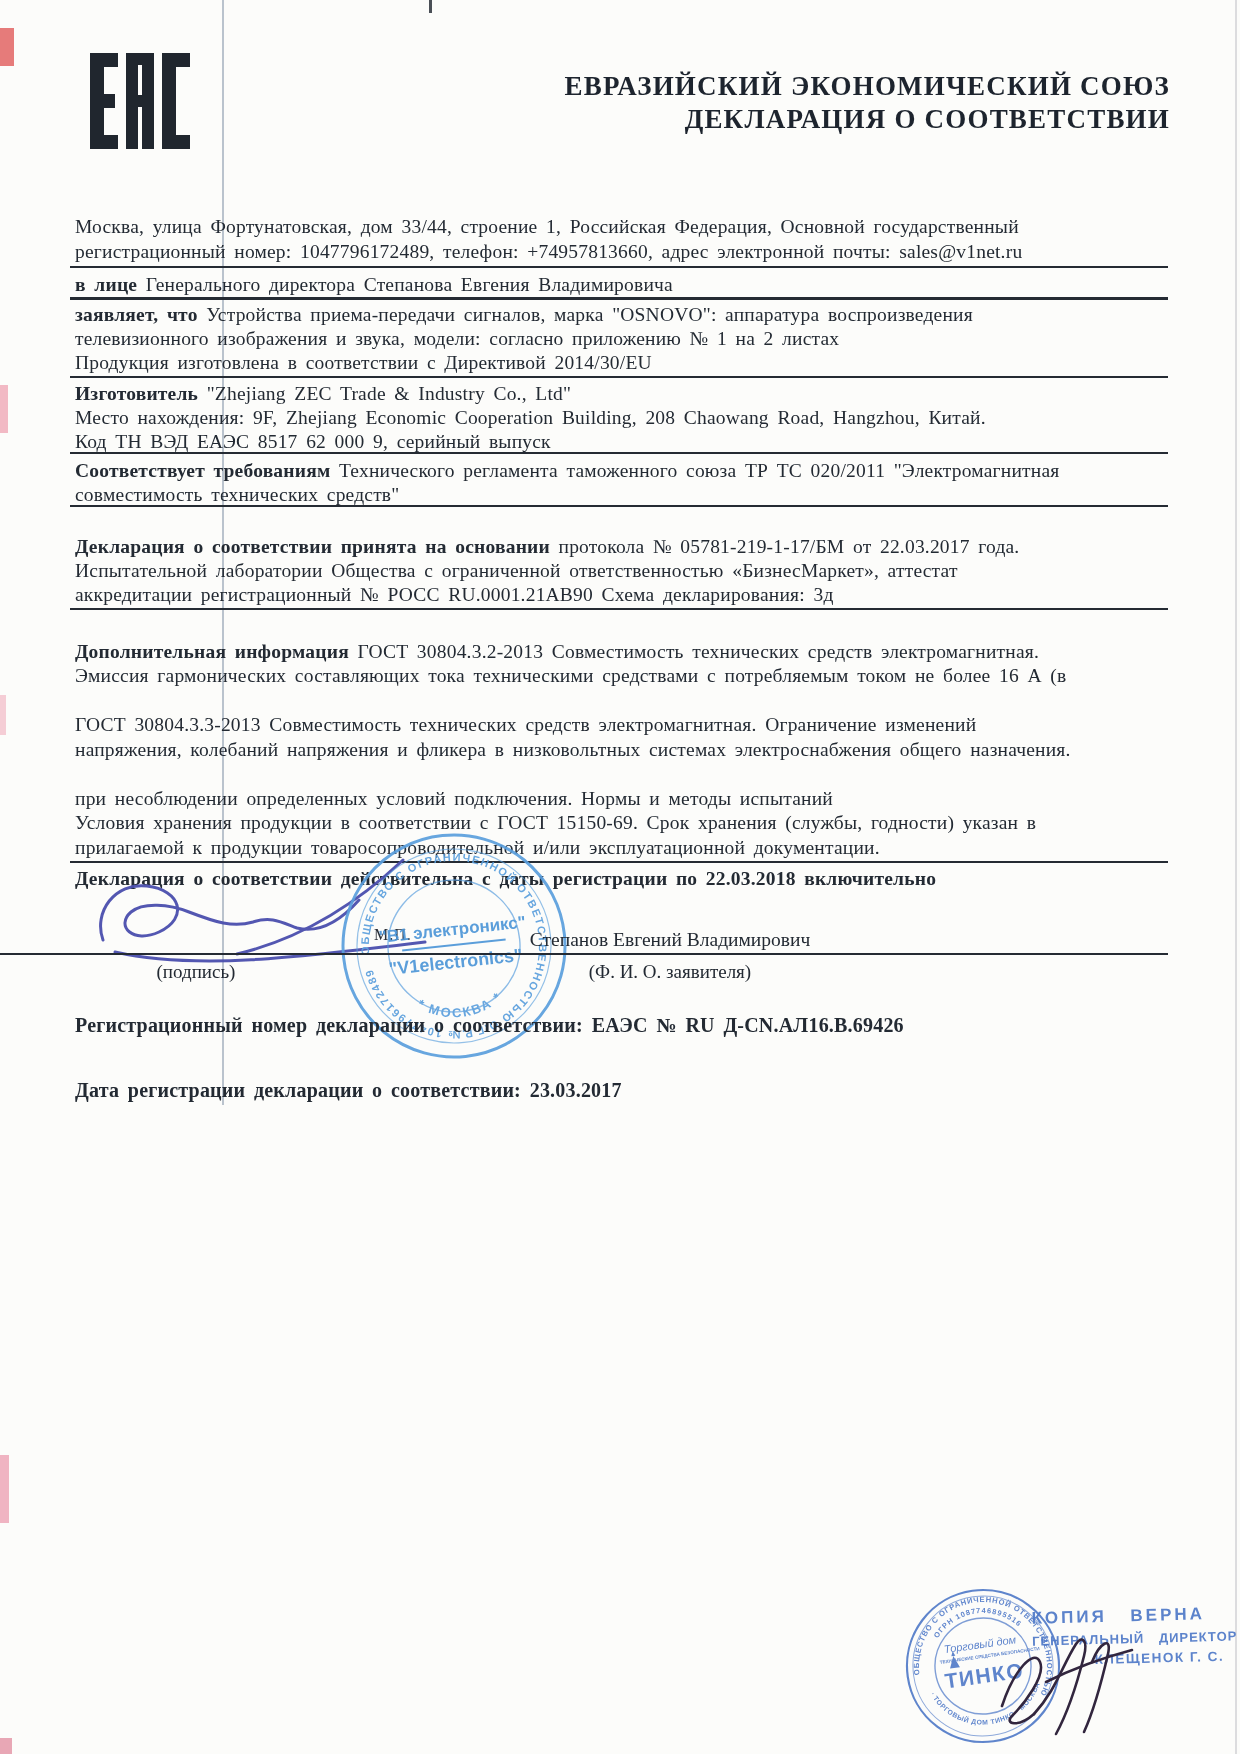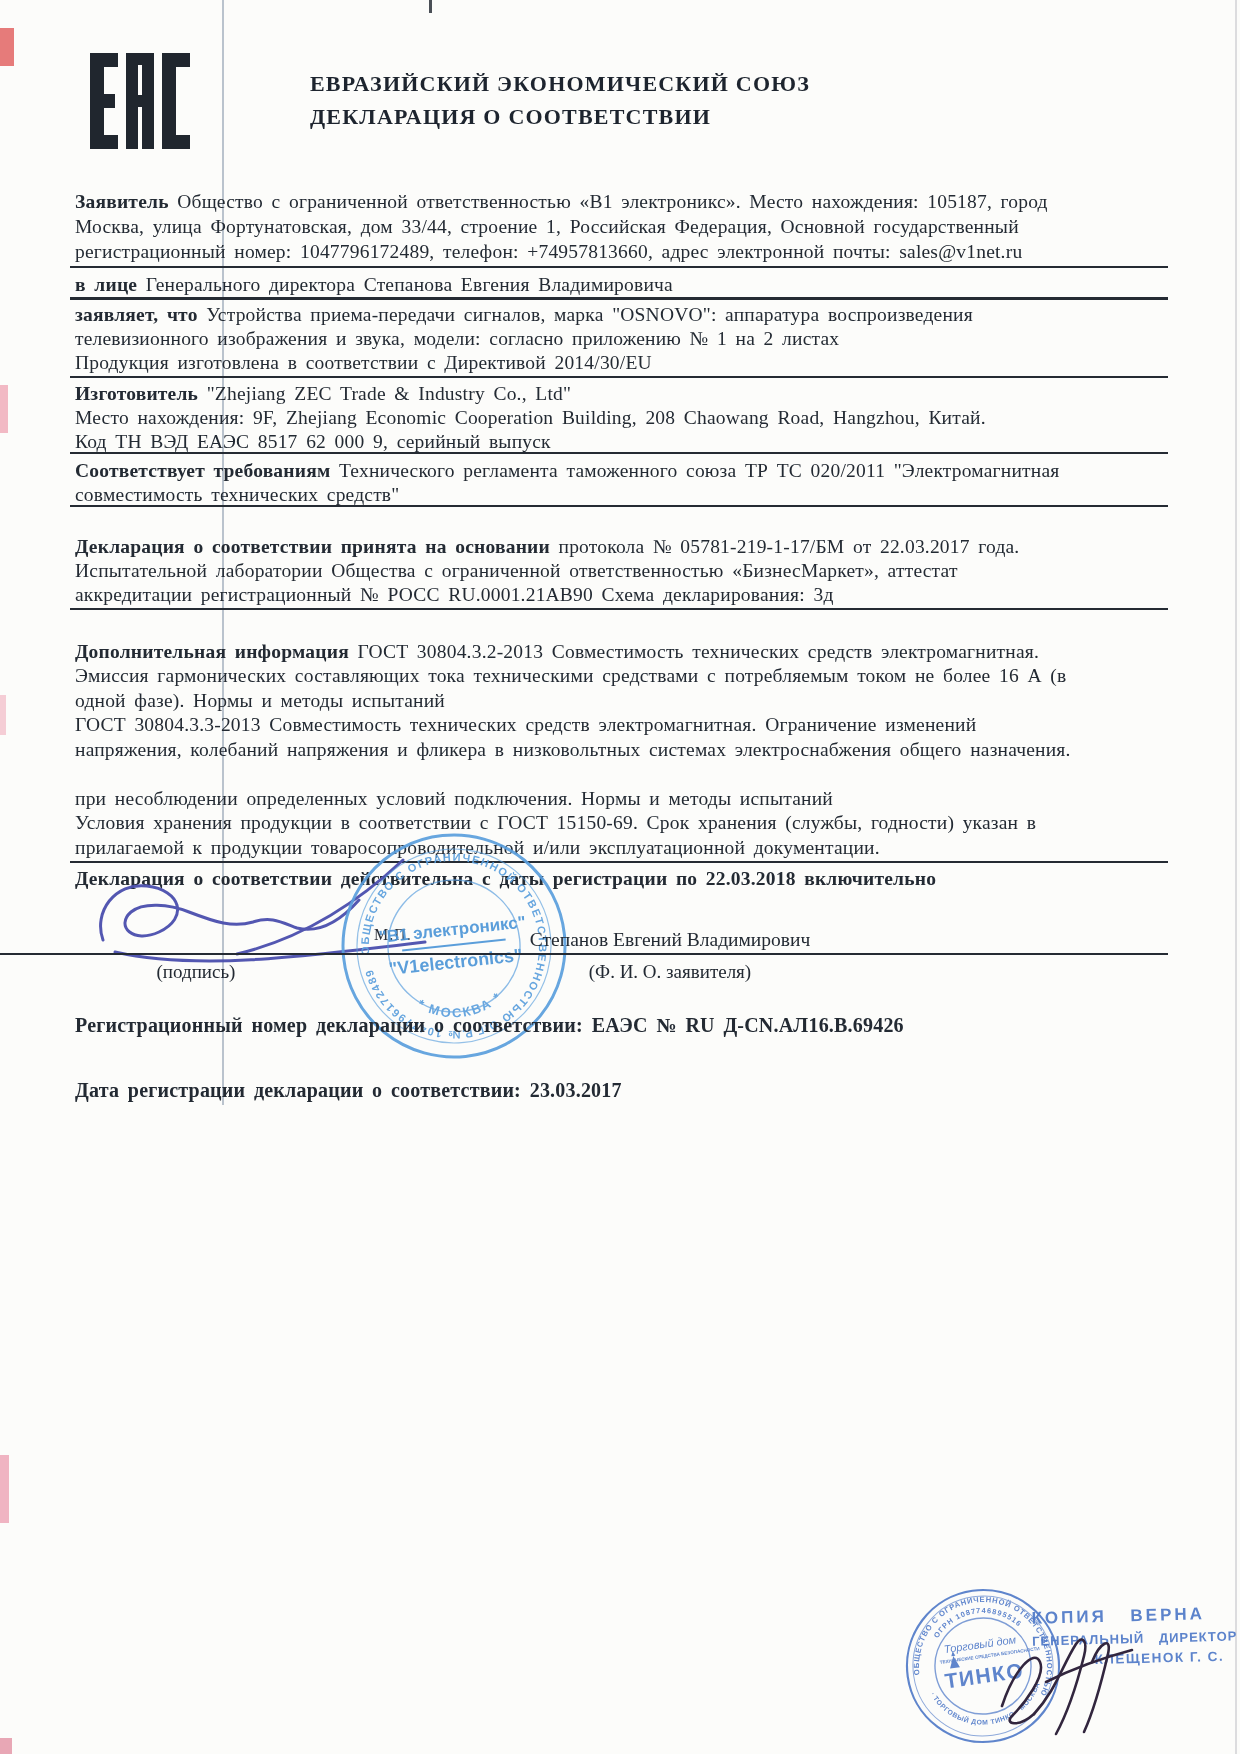--- a/index.html
+++ b/index.html
@@ -2,22 +2,22 @@
 <html><head>
 <meta charset="utf-8">
 <style>
   html,body{margin:0;padding:0;background:#e8e8e8;}
   #page{position:relative;width:1240px;height:1754px;background:#fcfcfa;overflow:hidden;
         font-family:"Liberation Serif", serif;color:#232a33;}
   .ln{position:absolute;left:75px;height:25px;white-space:nowrap;
       font-size:19.5px;letter-spacing:0.2px;word-spacing:3.5px;color:#232a33;}
   .ln b{font-weight:bold;}
   .hr{position:absolute;left:70px;width:1098px;height:2px;background:#252b33;}
-  .title{position:absolute;left:310px;width:860px;text-align:left;font-weight:bold;
-         font-size:22px;letter-spacing:1.2px;color:#1d242e;white-space:nowrap;}
+  .title{position:absolute;left:310px;width:860px;text-align:right;font-weight:bold;
+         font-size:27px;letter-spacing:1.2px;color:#1d242e;white-space:nowrap;}
   .boldln{font-weight:bold;}
   .centered{position:absolute;text-align:center;white-space:nowrap;font-size:19px;}
   .vline{position:absolute;left:222px;top:0;width:2px;height:1105px;background:#aeb9c4;opacity:.85;}
   .rline{position:absolute;left:1235px;top:0;width:2px;height:1754px;background:#dcdcde;}
   .tick{position:absolute;left:429px;top:0;width:3px;height:13px;background:#4a4f56;}
   .artifact{position:absolute;}
   .stamp-blue{position:absolute;transform:rotate(-6deg);opacity:.92;}
   .stamp-tinko{position:absolute;transform:rotate(-8deg);opacity:.9;}
   .copycert{position:absolute;left:1032px;top:1606px;width:210px;color:#4f79c8;opacity:.92;
             font-family:"Liberation Sans",sans-serif;font-weight:bold;transform:rotate(-1.5deg);}
@@ -54,21 +54,20 @@
         <rect x="36" y="42" width="28" height="12"></rect>
       <rect x="72" y="0" width="14" height="96"></rect>
         <rect x="72" y="0" width="28" height="14"></rect>
       <rect x="72" y="82" width="28" height="14"></rect>
     </g>
   </svg>
 
   <div class="title" style="top:71px;">ЕВРАЗИЙСКИЙ ЭКОНОМИЧЕСКИЙ СОЮЗ</div>
   <div class="title" style="top:104px;">ДЕКЛАРАЦИЯ О СООТВЕТСТВИИ</div>
 
-  <div class="ln" style="top:191px"><b>Заявитель</b><span> Общество с ограниченной ответственностью «В1 электроникс». Место нахождения: 105187, город</span></div>
   <div class="ln" style="top:216px"><span>Москва, улица Фортунатовская, дом 33/44, строение 1, Российская Федерация, Основной государственный</span></div>
   <div class="ln" style="top:241px"><span>регистрационный номер: 1047796172489, телефон: +74957813660, адрес электронной почты: sales@v1net.ru</span></div>
   <div class="hr" style="top:266px"></div>
   <div class="ln" style="top:274px"><b>в лице</b><span> Генерального директора Степанова Евгения Владимировича</span></div>
   <div class="hr" style="top:297px;height:3px;"></div>
   <div class="ln" style="top:304px"><b>заявляет, что</b><span> Устройства приема-передачи сигналов, марка "OSNOVO": аппаратура воспроизведения</span></div>
   <div class="ln" style="top:328px"><span>телевизионного изображения и звука, модели: согласно приложению № 1 на 2 листах</span></div>
   <div class="ln" style="top:352px"><span>Продукция изготовлена в соответствии с Директивой 2014/30/EU</span></div>
   <div class="hr" style="top:376px"></div>
   <div class="ln" style="top:383px"><b>Изготовитель</b><span> "Zhejiang ZEC Trade &amp; Industry Co., Ltd"</span></div>
@@ -77,21 +76,20 @@
   <div class="hr" style="top:452px"></div>
   <div class="ln" style="top:460px"><b>Соответствует требованиям</b><span> Технического регламента таможенного союза ТР ТС 020/2011 "Электромагнитная</span></div>
   <div class="ln" style="top:484px"><span>совместимость технических средств"</span></div>
   <div class="hr" style="top:505px"></div>
   <div class="ln" style="top:536px"><b>Декларация о соответствии принята на основании</b><span> протокола № 05781-219-1-17/БМ от 22.03.2017 года.</span></div>
   <div class="ln" style="top:560px"><span>Испытательной лаборатории Общества с ограниченной ответственностью «БизнесМаркет», аттестат</span></div>
   <div class="ln" style="top:584px"><span>аккредитации регистрационный № РОСС RU.0001.21АВ90 Схема декларирования: 3д</span></div>
   <div class="hr" style="top:608px"></div>
   <div class="ln" style="top:641px"><b>Дополнительная информация</b><span> ГОСТ 30804.3.2-2013 Совместимость технических средств электромагнитная.</span></div>
   <div class="ln" style="top:665px"><span>Эмиссия гармонических составляющих тока техническими средствами с потребляемым током не более 16 А (в</span></div>
-  <div class="ln" style="top:690px"><span>одной фазе). Нормы и методы испытаний</span></div>
   <div class="ln" style="top:714px"><span>ГОСТ 30804.3.3-2013 Совместимость технических средств электромагнитная. Ограничение изменений</span></div>
   <div class="ln" style="top:739px"><span>напряжения, колебаний напряжения и фликера в низковольтных системах электроснабжения общего назначения.</span></div>
   <div class="ln" style="top:788px"><span>при несоблюдении определенных условий подключения. Нормы и методы испытаний</span></div>
   <div class="ln" style="top:812px"><span>Условия хранения продукции в соответствии с ГОСТ 15150-69. Срок хранения (службы, годности) указан в</span></div>
   <div class="ln" style="top:837px"><span>прилагаемой к продукции товаросопроводительной и/или эксплуатационной документации.</span></div>
   <div class="hr" style="top:861px"></div>
   <div class="ln boldln" style="top:868px"><b>Декларация о соответствии действительна с даты регистрации  по 22.03.2018 включительно</b></div>
 
   <svg style="position:absolute;left:85px;top:856px;" width="350" height="112" viewBox="0 0 350 112">
     <g fill="none" stroke="#4b4fae" stroke-width="3" stroke-linecap="round" opacity="0.95">

